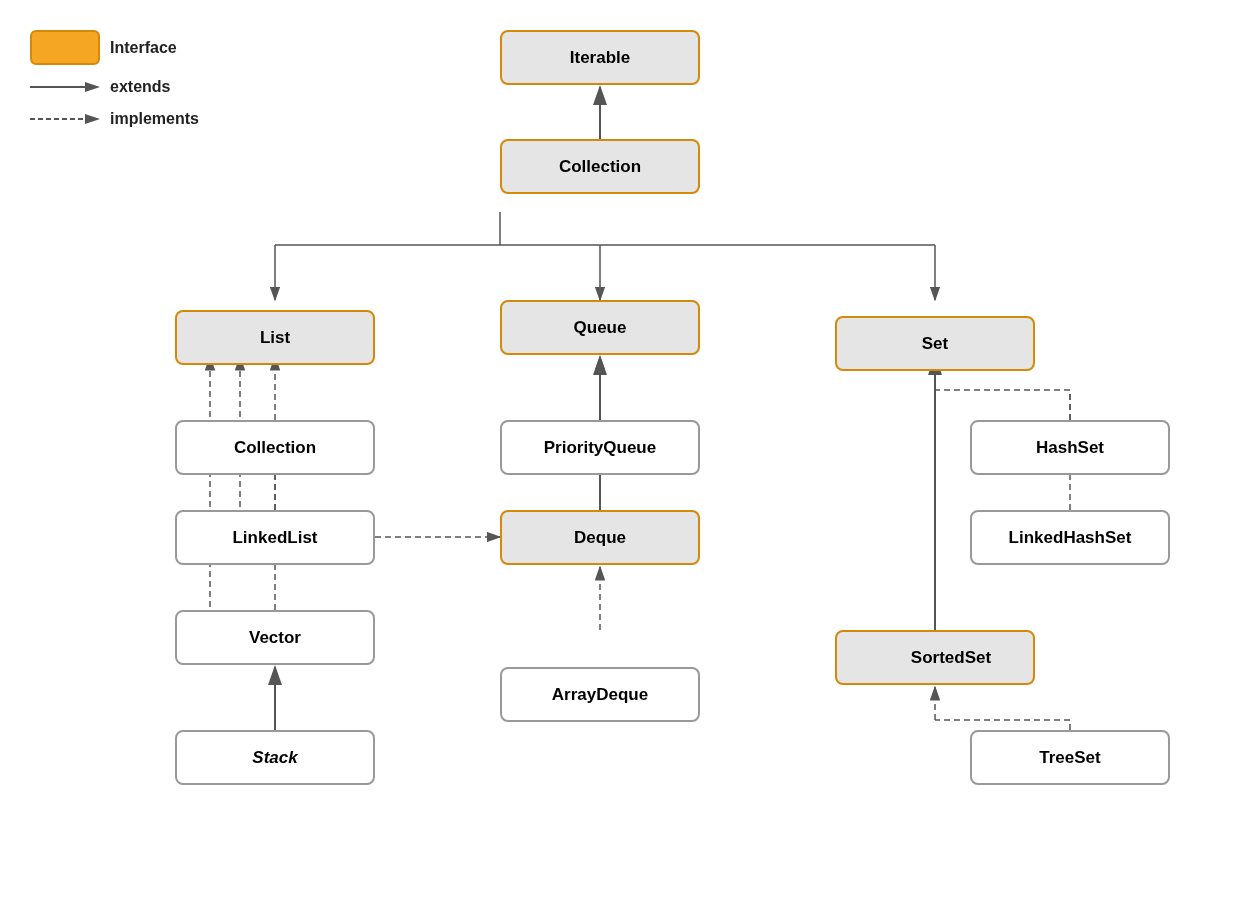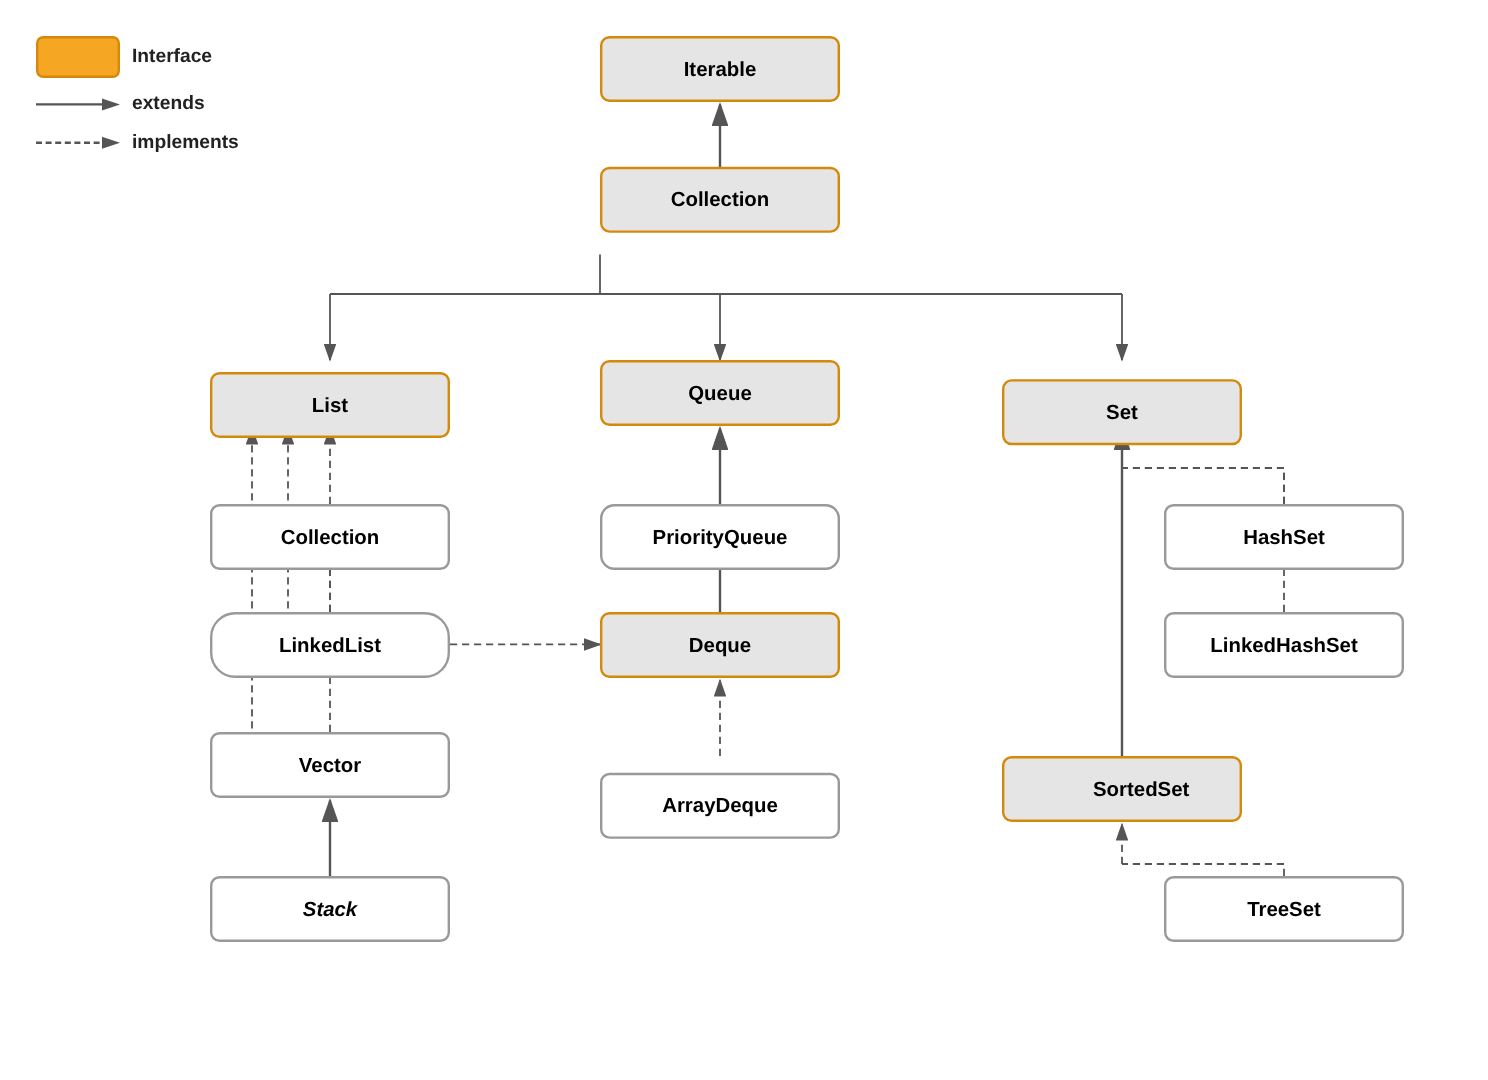--- a/index.html
+++ b/index.html
@@ -167,25 +167,25 @@
 
   </svg>
 
   <div id="nodes-container">
       <div class="node node-interface" style="left: 500px; top: 30px; width: 200px; height: 55px;">Iterable</div>
       <div class="node node-interface" style="left: 500px; top: 139px; width: 200px; height: 55px;">Collection</div>
       <div class="node node-interface" style="left: 175px; top: 310px; width: 200px; height: 55px;">List</div>
       <div class="node node-interface" style="left: 500px; top: 300px; width: 200px; height: 55px;">Queue</div>
       <div class="node node-interface" style="left: 835px; top: 300px; width: 200px; height: 55px; margin-top: 16px;">Set</div>
       <div class="node node-class" style="left: 175px; top: 420px; width: 200px; height: 55px;">Collection</div>
-      <div class="node node-class" style="left: 175px; top: 510px; width: 200px; height: 55px; border-radius: 21px;">LinkedList</div>
+      <div class="node node-class" style="left: 175px; top: 510px; width: 200px; height: 55px;">LinkedList</div>
       <div class="node node-class" style="left: 175px; top: 610px; width: 200px; height: 55px;">Vector</div>
       <div class="node node-class" style="left: 175px; top: 730px; width: 200px; height: 55px; font-style: italic;">Stack</div>
-      <div class="node node-class" style="left: 500px; top: 420px; width: 200px; height: 55px; border-radius: 12px;">PriorityQueue</div>
+      <div class="node node-class" style="left: 500px; top: 420px; width: 200px; height: 55px;">PriorityQueue</div>
       <div class="node node-interface" style="left: 500px; top: 510px; width: 200px; height: 55px;">Deque</div>
-      <div class="node node-class" style="left: 500px; top: 644px; width: 200px; height: 55px;">ArrayDeque</div>
+      <div class="node node-class" style="left: 500px; top: 667px; width: 200px; height: 55px;">ArrayDeque</div>
       <div class="node node-class" style="left: 970px; top: 420px; width: 200px; height: 55px;">HashSet</div>
       <div class="node node-class" style="left: 970px; top: 510px; width: 200px; height: 55px;">LinkedHashSet</div>
       <div class="node node-interface" style="left: 835px; top: 630px; width: 200px; height: 55px; padding-left: 32px;">SortedSet</div>
       <div class="node node-class" style="left: 970px; top: 730px; width: 200px; height: 55px;">TreeSet</div>
     </div>
 
 </div>
 
 </body></html>

